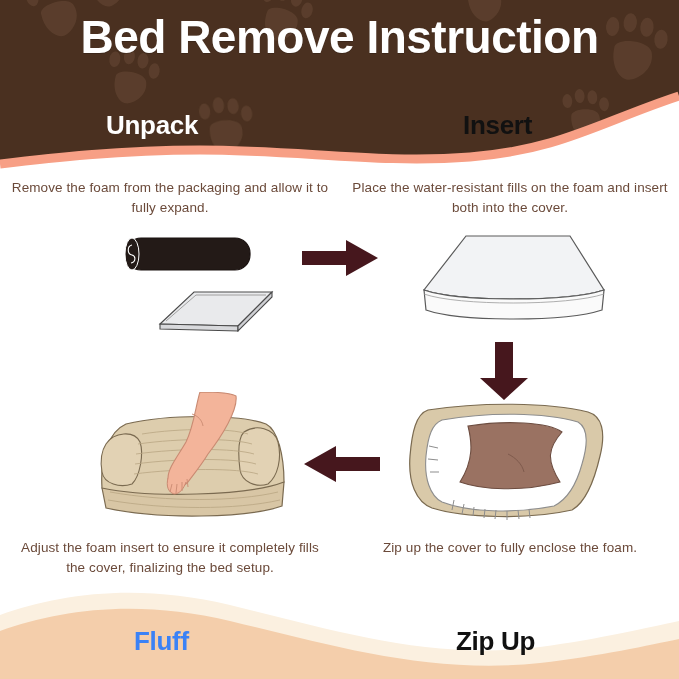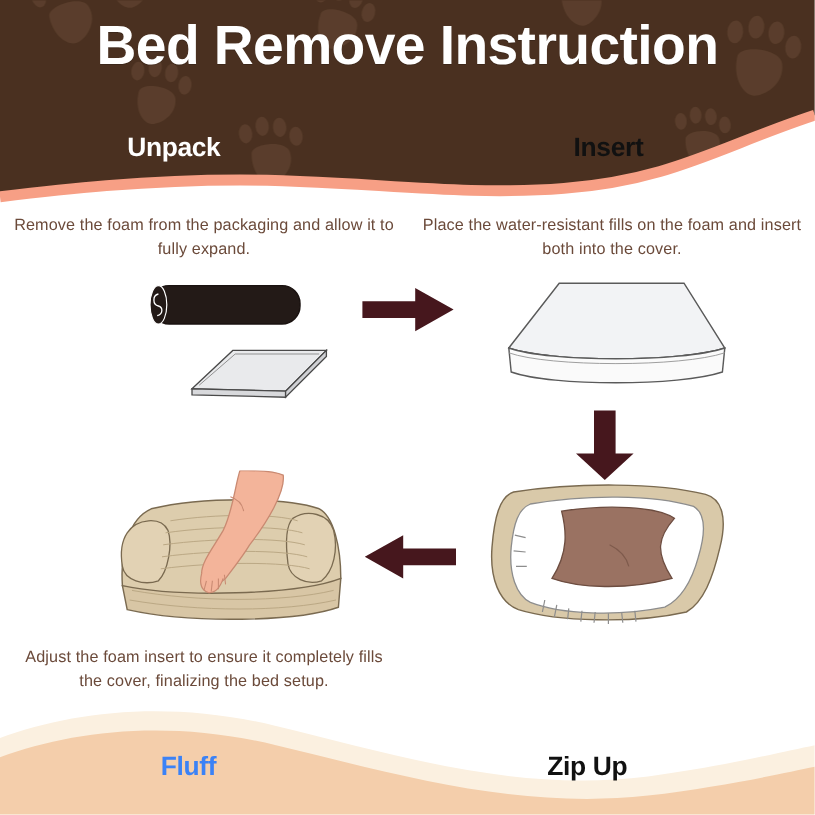--- a/index.html
+++ b/index.html
@@ -28,28 +28,28 @@
     font-size:46px;
     font-weight:bold;
     letter-spacing:-0.5px;
     color:#ffffff;
     z-index:4;
     text-shadow:0 1px 0 rgba(0,0,0,.18);
     font-family:"Liberation Sans", sans-serif;
   }
   .step-label{
     position:absolute;
-    font-size:22px;
+    font-size:26px;
     font-weight:bold;
     z-index:4;
     letter-spacing:-0.3px;
     font-family:"Liberation Sans", sans-serif;
   }
   .label-unpack{ left:106px; top:110px; color:#ffffff; }
-  .label-insert{ left:463px; top:110px; color:#111111;margin-left:15px; }
+  .label-insert{ left:463px; top:110px; color:#111111; }
   .label-fluff{  left:134px; top:626px; color:#3b82f6; }
   .label-zipup{  left:456px; top:626px; color:#111111; }
 
   
   .footer-wave{
     position:absolute;left:0;bottom:0;width:679px;height:110px;
     z-index:1;
   }
 
   
@@ -163,20 +163,21 @@
   </svg>
 
   <div class="header-title">Bed Remove Instruction</div>
 
   <div class="step-label label-unpack">Unpack</div>
   <div class="step-label label-insert">Insert</div>
 
   <div class="step-text text-unpack">Remove the foam from the packaging and allow it to fully expand.</div>
   <div class="step-text text-insert">Place the water-resistant fills on the foam and insert both into the cover.</div>
   <div class="step-text text-fluff">Adjust the foam insert to ensure it completely fills the cover, finalizing the bed setup.</div>
+  <div class="step-text text-zipup">Zip up the cover to fully enclose the foam.</div>
 
   <svg class="art art-unpack" viewBox="0 0 180 115">
 
     <g>
       <rect x="18" y="6" width="124" height="32" rx="15" ry="15" fill="#231a17" stroke="#1a1210" stroke-width="1.2"></rect>
       <ellipse cx="24" cy="22" rx="7" ry="16" fill="#231a17" stroke="#ffffff" stroke-width="1"></ellipse>
       <path d="M24,13 C19,14 19,22 24,23 C28,24 28,30 23,31" fill="none" stroke="#ffffff" stroke-width="1.1"></path>
     </g>
 
     <g>

